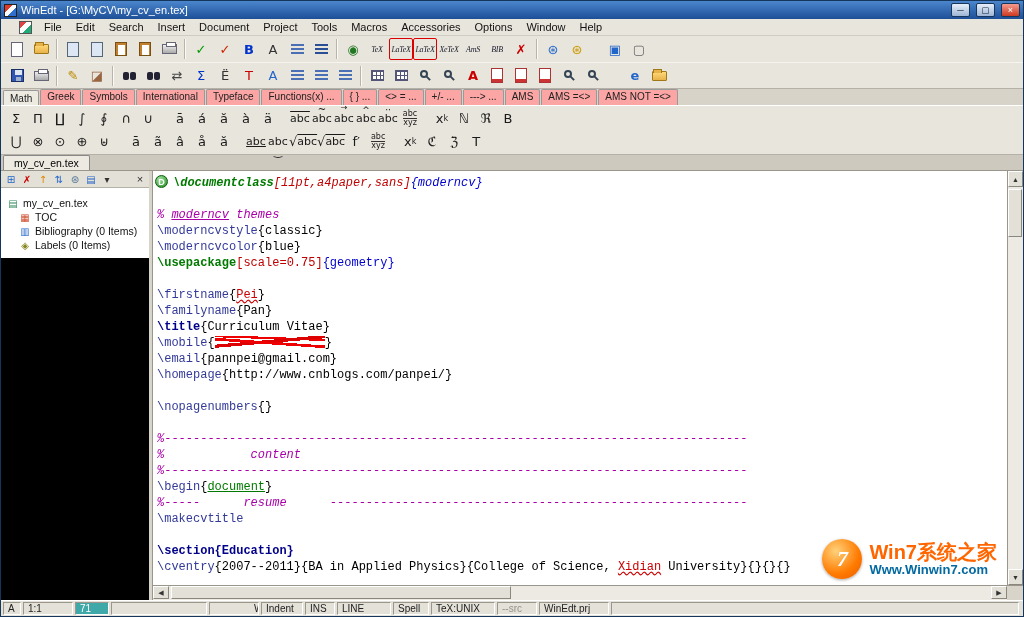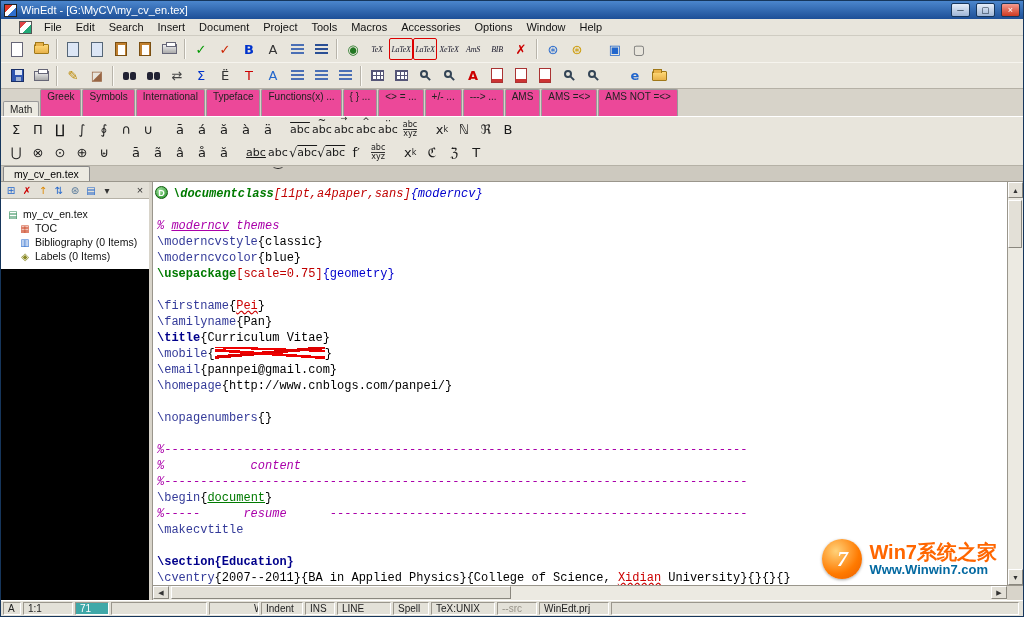--- a/index.html
+++ b/index.html
@@ -56,21 +56,21 @@
   .i-mag::after{content:"";position:absolute;right:-5px;bottom:-3px;width:6px;height:2px;background:#345;transform:rotate(45deg);}
   .i-grid{width:13px;height:11px;background:#fff;border:1px solid #557;
     background-image:linear-gradient(#557 1px,transparent 1px),linear-gradient(90deg,#557 1px,transparent 1px);
     background-size:4px 4px;}
   .i-lines{width:13px;height:11px;background:repeating-linear-gradient(#4a6fb5 0 2px,transparent 2px 4px);}
   .i-linesn{width:13px;height:11px;background:repeating-linear-gradient(#2a4f95 0 2px,transparent 2px 4px);}
 
   
   .paltabs{flex:0 0 16px;display:flex;align-items:flex-end;background:#d7d3c9;padding-left:2px;
     font-size:10px;border-bottom:1px solid #fff;}
-  .ptab{padding:0 6px;height:27px;line-height:13px;background:#ec4899;border:1px solid #999;
+  .ptab{padding:0 6px;height:16px;line-height:13px;background:#fca5a5;border:1px solid #999;
     border-bottom:none;margin-right:1px;border-radius:2px 2px 0 0;color:#222;cursor:pointer;white-space:nowrap;}
   .ptab.active{background:#eceae1;height:15px;line-height:15px;}
 
   
   .palette{flex:0 0 48px;background:#e8e5dc;border-bottom:1px solid #b5b1a6;padding:2px 4px;
     display:flex;flex-direction:column;justify-content:center;gap:2px;}
   .pal-row{display:flex;align-items:center;height:21px;}
   .pal-cell{min-width:22px;height:20px;display:inline-flex;align-items:center;justify-content:center;
     font-family:"DejaVu Sans",sans-serif;font-size:13px;color:#1a1a1a;cursor:pointer;position:relative;}
   .pal-cell sup,.pal-cell sub{font-size:8px;}

